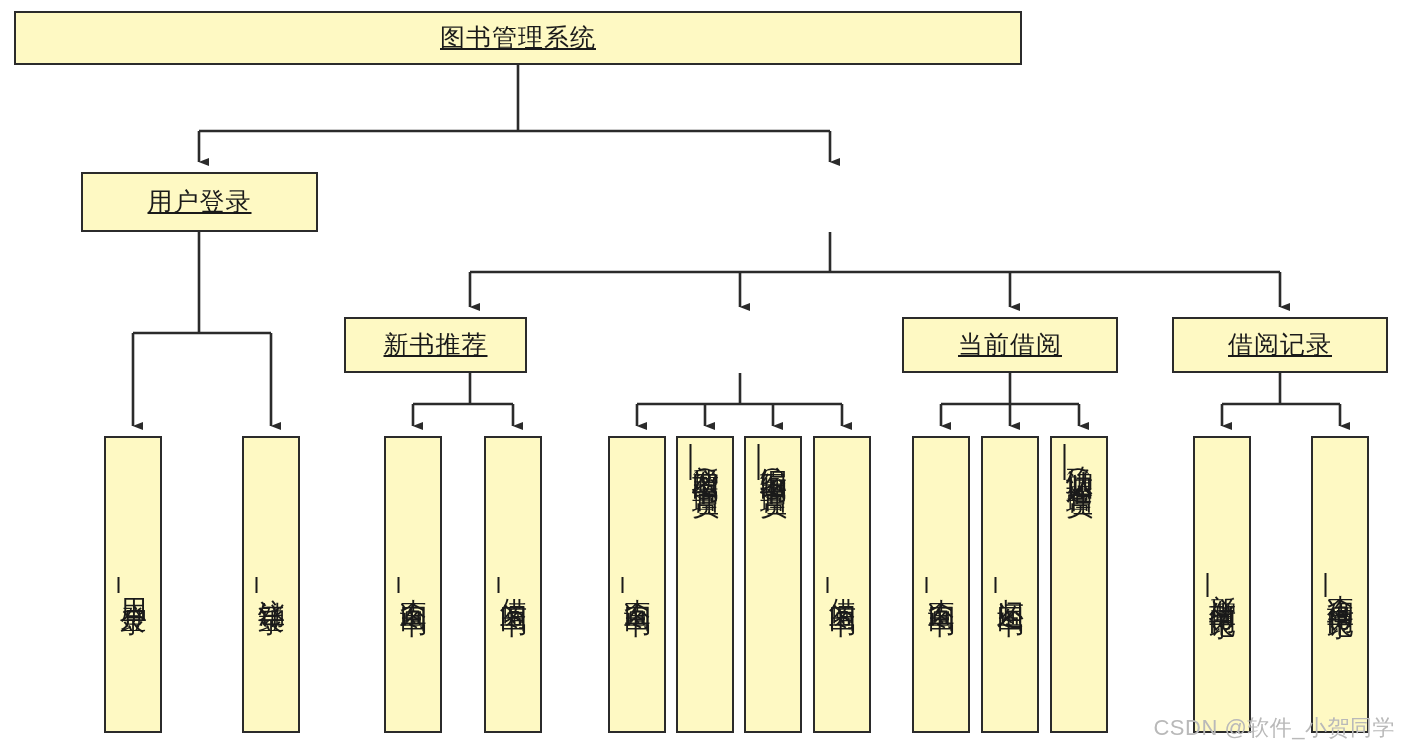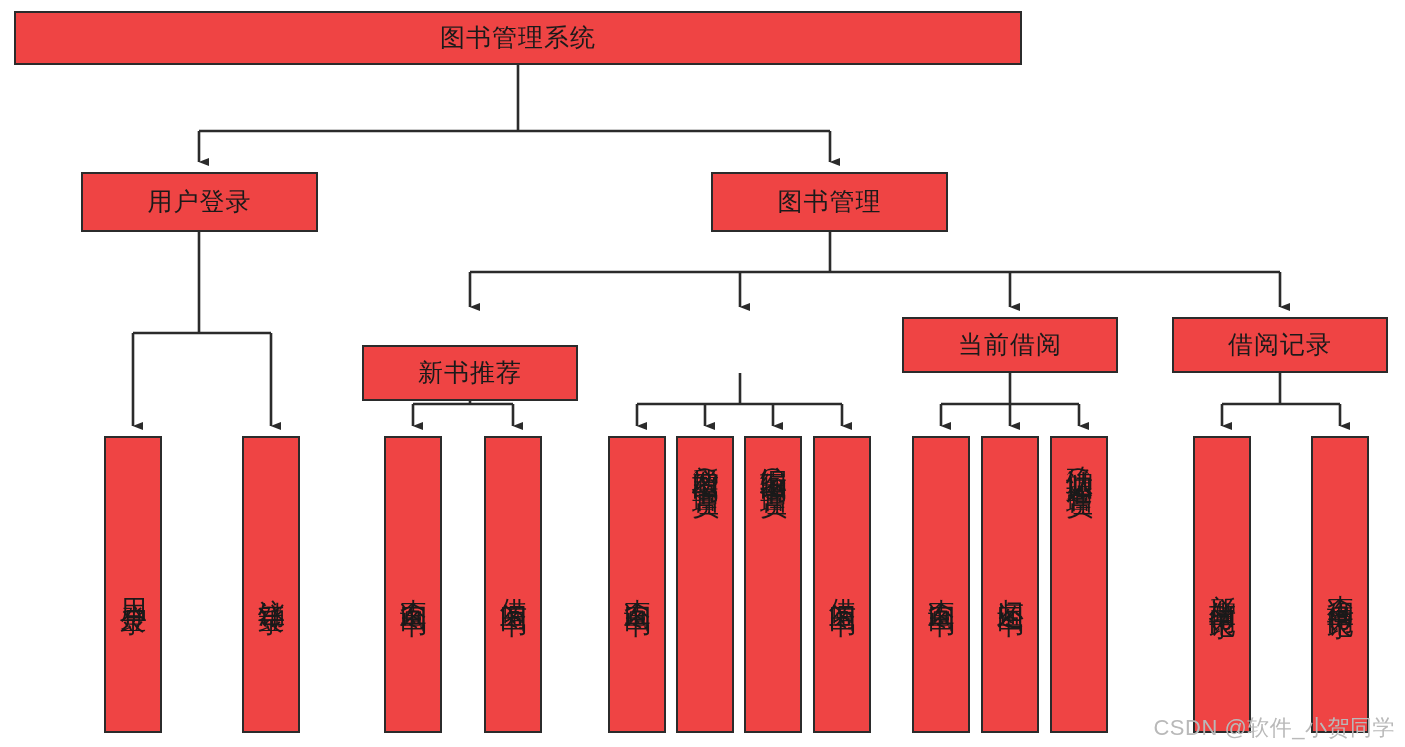--- a/index.html
+++ b/index.html
@@ -10,27 +10,28 @@
     font-family:"Liberation Sans","DejaVu Sans",sans-serif;
     overflow:hidden;
     position:relative;
   }
   #canvas{position:absolute;left:0;top:0;width:1405px;height:747px;}
   svg.wires{position:absolute;left:0;top:0;width:1405px;height:747px;pointer-events:none;}
 
   .node{
     position:absolute;
     box-sizing:border-box;
-    background:#ef4444;
+    background:#fef9c3;
     border:2.2px solid #2b2b2b;
     display:flex;
     align-items:center;
     justify-content:center;
     color:#1a1a1a;
     z-index:3;
+    text-decoration:underline;
   }
   .node .lbl{
     display:block;
     text-align:center;
     line-height:1.18;
     white-space:pre;
   }
 
   
   .node.h .lbl{font-size:25px;letter-spacing:1px;}
@@ -119,25 +120,22 @@
     </g>
   </svg>
 
   <div class="node h root" style="left:14px;top:11px;width:1008px;height:54px;">
     <span class="lbl">图书管理系统</span>
   </div>
 
   <div class="node h" style="left:81px;top:172px;width:237px;height:60px;">
     <span class="lbl">用户登录</span>
   </div>
-  <div class="node h" style="left:711px;top:172px;width:237px;height:60px;">
-    <span class="lbl">图书管理</span>
-  </div>
 
-  <div class="node h" style="left:362px;top:317px;width:216px;height:56px;margin-top:28px;">
+  <div class="node h" style="left:344px;top:317px;width:183px;height:56px;">
     <span class="lbl">新书推荐</span>
   </div>
   <div class="node h" style="left:1172px;top:317px;width:216px;height:56px;">
     <span class="lbl">借阅记录</span>
   </div>
   <div class="node h" style="left:902px;top:317px;width:216px;height:56px;">
     <span class="lbl">当前借阅</span>
   </div>
 
   <div class="node v mid" style="left:104px;top:436px;width:58px;height:297px;">

